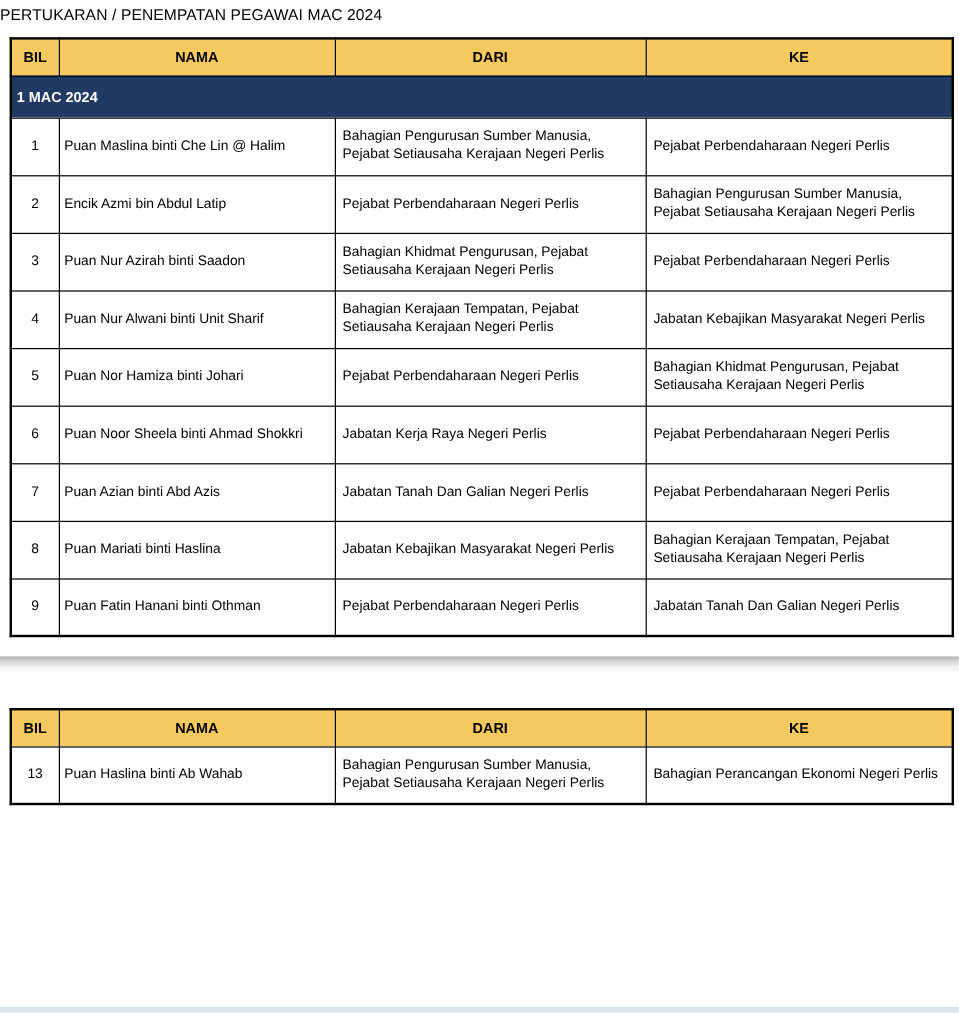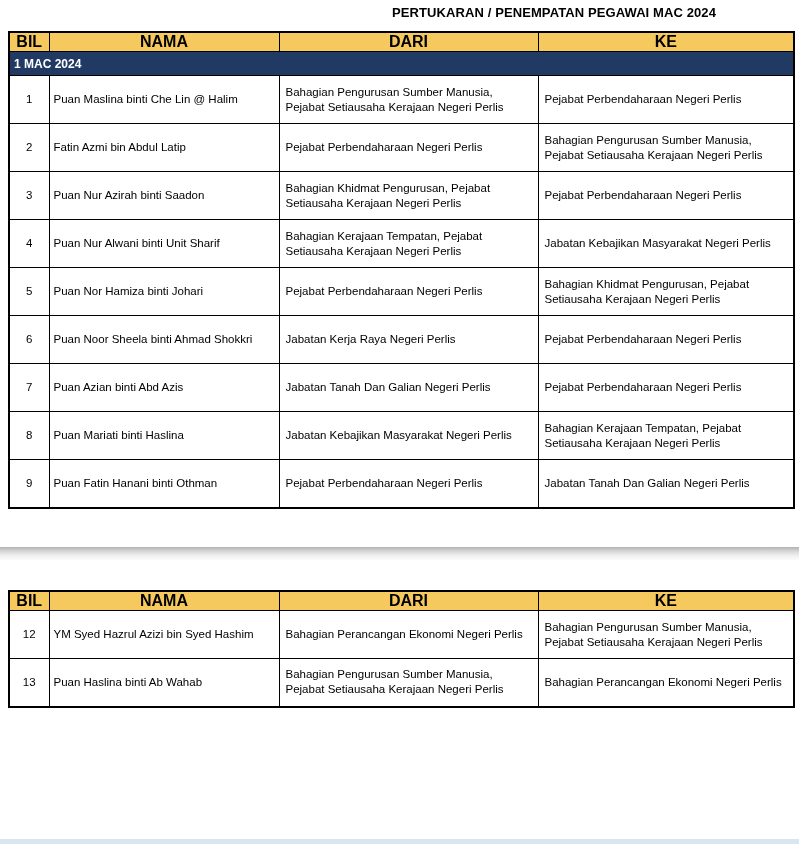--- a/index.html
+++ b/index.html
@@ -1,47 +1,47 @@
 <!DOCTYPE html>
 <html style="--header-bg: #F5C95E; --section-bg: #203A63; --section-text: #FFFFFF; --strip-bg: #D9E5EF;"><head>
 <meta charset="utf-8">
 <style>
   * { margin: 0; padding: 0; box-sizing: border-box; }
   html, body { width: 799px; height: 844px; background: #ffffff; overflow: hidden; }
   body { font-family: "Liberation Sans", sans-serif; color: #000; position: relative; }
 
   .page-title {
     position: absolute; top: 5px; left: 0; width: 716px;
-    text-align: right; font-size: 13px; font-weight: bold; letter-spacing: 0.1px;
+    text-align: left; font-size: 13px; font-weight: normal; letter-spacing: 0.1px;
   }
 
   table.roster {
     position: absolute; left: 8px; width: 785px;
     border-collapse: collapse; table-layout: fixed;
     font-size: 11.5px;
   }
   #table-0 { top: 31px; }
   #table-1 { top: 590px; }
 
   table.roster col.c-bil  { width: 40px; }
   table.roster col.c-nama { width: 230px; }
   table.roster col.c-dari { width: 259px; }
   table.roster col.c-ke   { width: 256px; }
 
   table.roster td, table.roster th { border: 1px solid #000; vertical-align: middle; }
   table.roster { border: 2px solid #000; }
 
   tr.head-row th {
     background: var(--header-bg, #F5C95E);
-    height: 16px; font-size: 16px; font-weight: bold; text-align: center;
+    height: 31px; font-size: 12px; font-weight: bold; text-align: center;
   }
   tr.section-row td {
     background: var(--section-bg, #203A63);
     color: var(--section-text, #fff);
-    height: 24px; font-size: 12px; font-weight: bold;
+    height: 35px; font-size: 12px; font-weight: bold;
     padding-left: 4px; text-align: left;
   }
   #table-0 tr.section-row td { border-left: none; border-right: none; }
 
   tr.data-row td { height: 48px; background: #fff; line-height: 1.3; }
   tr.data-row td.bil  { text-align: center; }
   tr.data-row td.nama { padding: 2px 3px 2px 4px; }
   tr.data-row td.dari { padding: 2px 4px 2px 6px; }
   tr.data-row td.ke   { padding: 2px 4px 2px 6px; }
 
@@ -81,21 +81,21 @@
   <tbody>
     <tr class="data-row">
       <td class="bil">1</td>
       <td class="nama">Puan Maslina binti Che Lin @ Halim</td>
       <td class="dari">Bahagian Pengurusan Sumber Manusia, Pejabat Setiausaha Kerajaan Negeri Perlis</td>
       <td class="ke">Pejabat Perbendaharaan Negeri Perlis</td>
     </tr>
 
     <tr class="data-row">
       <td class="bil">2</td>
-      <td class="nama">Fatin Azmi bin Abdul Latip</td>
+      <td class="nama">Encik Azmi bin Abdul Latip</td>
       <td class="dari">Pejabat Perbendaharaan Negeri Perlis</td>
       <td class="ke">Bahagian Pengurusan Sumber Manusia, Pejabat Setiausaha Kerajaan Negeri Perlis</td>
     </tr>
 
     <tr class="data-row">
       <td class="bil">3</td>
       <td class="nama">Puan Nur Azirah binti Saadon</td>
       <td class="dari">Bahagian Khidmat Pengurusan, Pejabat Setiausaha Kerajaan Negeri Perlis</td>
       <td class="ke">Pejabat Perbendaharaan Negeri Perlis</td>
     </tr>
@@ -158,26 +158,20 @@
     <tr class="head-row">
       <th>BIL</th>
       <th>NAMA</th>
       <th>DARI</th>
       <th>KE</th>
     </tr>
   </thead>
   <tbody>
 
 
-    <tr class="data-row">
-      <td class="bil">12</td>
-      <td class="nama">YM Syed Hazrul Azizi bin Syed Hashim</td>
-      <td class="dari">Bahagian Perancangan Ekonomi Negeri Perlis</td>
-      <td class="ke">Bahagian Pengurusan Sumber Manusia, Pejabat Setiausaha Kerajaan Negeri Perlis</td>
-    </tr>
 
     <tr class="data-row">
       <td class="bil">13</td>
       <td class="nama">Puan Haslina binti Ab Wahab</td>
       <td class="dari">Bahagian Pengurusan Sumber Manusia, Pejabat Setiausaha Kerajaan Negeri Perlis</td>
       <td class="ke">Bahagian Perancangan Ekonomi Negeri Perlis</td>
     </tr>
   </tbody>
 
 </table>

